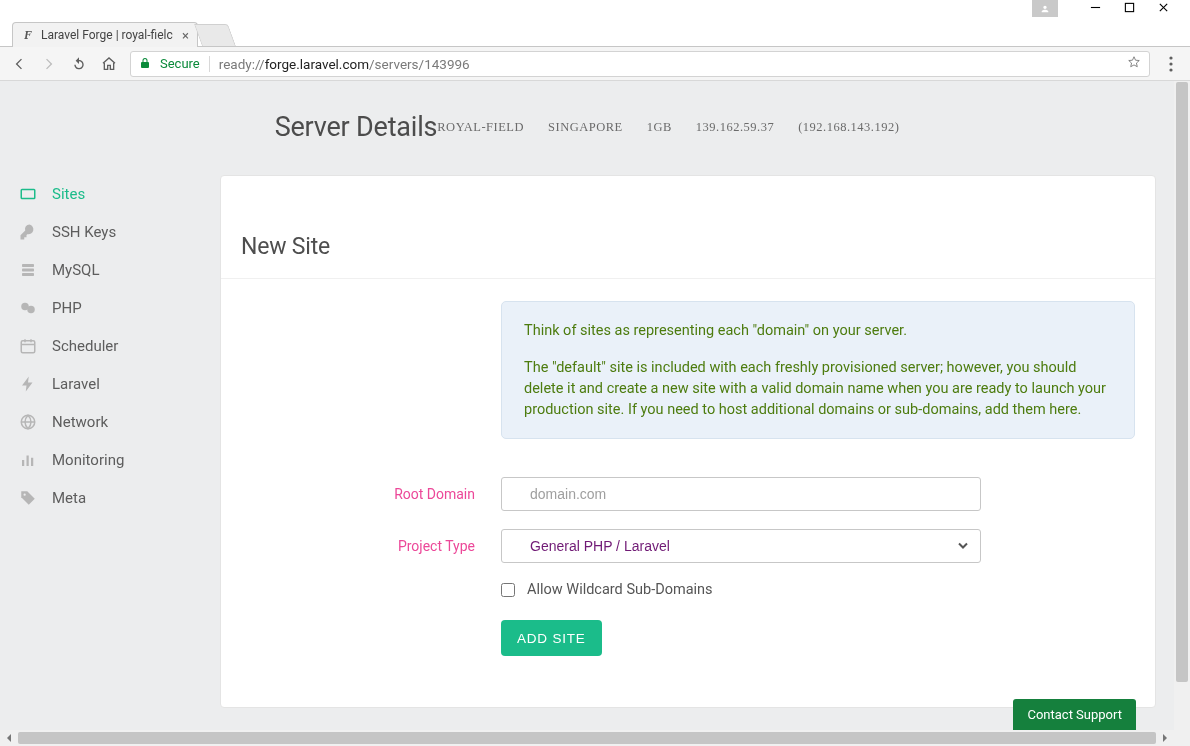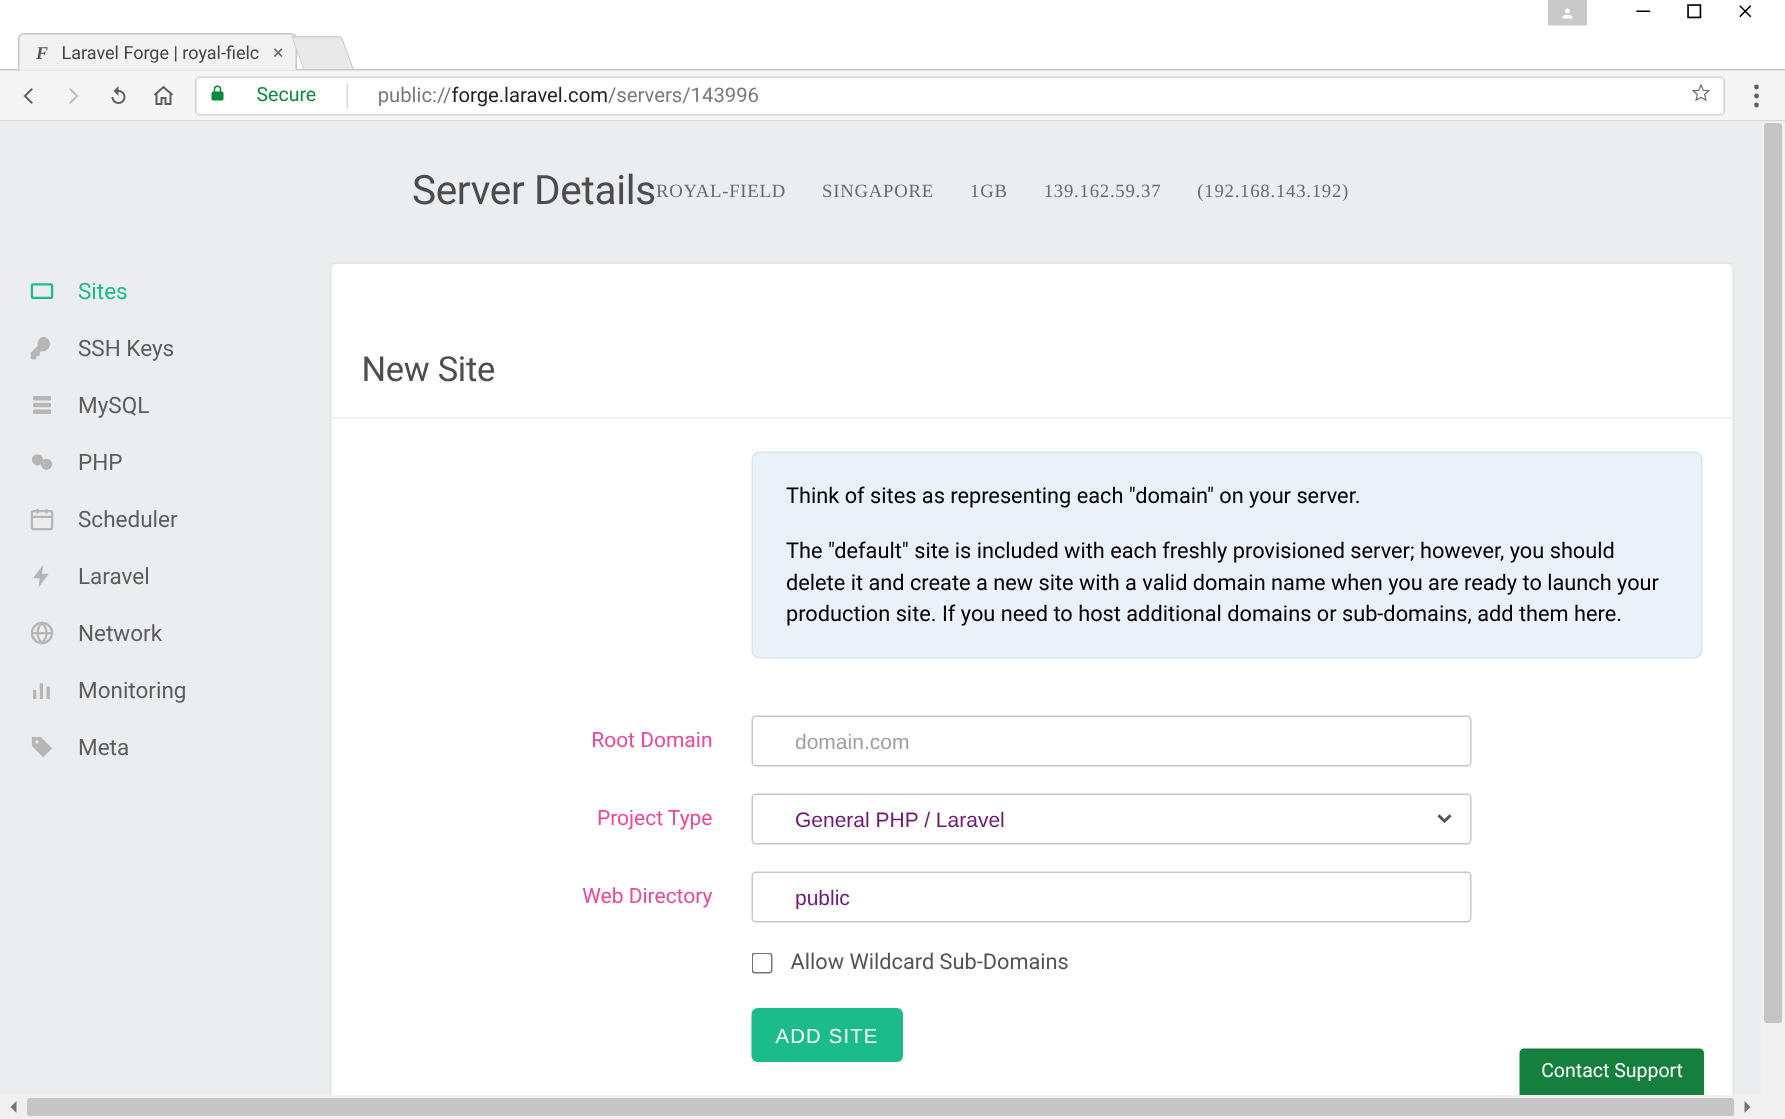--- a/index.html
+++ b/index.html
@@ -91,21 +91,21 @@
   .urlbar {
     flex:1;
     height: 26px;
     background: #fff;
     border: 1px solid #d3d3d3;
     border-radius: 3px;
     display: flex;
     align-items: center;
     padding: 0 8px;
     font-size: 13.5px;
-    gap: 20px;
+    gap: 9px;
   }
   .urlbar .pad-lock svg { width:12px; height:12px; fill:#0a8a3a; }
   .urlbar .secure-text { color:#0a8a3a; font-size:13px; }
   .urlbar .url-divider { width:1px; height:16px; background:#d8d8d8; }
   .urlbar .url-text { color:#222; }
   .urlbar .url-text .grey { color:#7a7a7a; }
   .urlbar .star { margin-left:auto; }
   .urlbar .star svg { width:14px; height:14px; fill:none; stroke:#6b6b6b; stroke-width:1.4; }
   .toolbar .menu-dots svg { width:4px; height:16px; fill:#5f5f5f; }
 
@@ -213,21 +213,21 @@
   .panel-body {
     padding: 22px 20px 28px 20px;
   }
   .info-box {
     background:#eaf1f9;
     border:1px solid #d7e3ef;
     border-radius:5px;
     padding: 18px 22px;
     font-size: 14.5px;
     line-height: 1.45;
-    color:#000000;
+    color:#4d7c0f;
     margin-left: 260px;
   }
   .info-box p + p { margin-top: 16px; }
 
   .form { margin-top: 38px; }
   .form-row {
     display:flex;
     align-items:center;
     margin-bottom: 18px;
   }
@@ -358,21 +358,21 @@
   </div>
   <div class="urlbar">
     <span class="pad-lock">
       <svg viewBox="0 0 24 24">
           <path d="M12 2a5 5 0 00-5 5v3H6a2 2 0 00-2 2v8a2 2 0 002 2h12a2 2 0 002-2v-8a2 2 0 00-2-2h-1V7a5 5 0 00-5-5zm-3 5a3 3 0 116 0v3H9V7z"></path>
         </svg>
     </span>
     <span class="secure-text">Secure</span>
     <span class="url-divider"></span>
     <span class="url-text">
-      <span class="grey">public://</span><span>forge.laravel.com</span><span class="grey">/servers/143996</span>
+      <span class="grey">ready://</span><span>forge.laravel.com</span><span class="grey">/servers/143996</span>
     </span>
     <span class="star">
       <svg viewBox="0 0 24 24">
           <path d="M12 3l2.6 5.9 6.4.6-4.8 4.3 1.4 6.3L12 17l-5.6 3.1 1.4-6.3L3 9.5l6.4-.6z"></path>
         </svg>
     </span>
   </div>
   <div class="navicon menu-dots">
     <svg viewBox="0 0 4 16">
         <circle cx="2" cy="2" r="1.6"></circle>
@@ -512,26 +512,20 @@
                     </select>
                     <span class="chev">
                       <svg viewBox="0 0 12 12">
                           <polyline points="2,4 6,8 10,4"></polyline>
                         </svg>
                     </span>
                   </div>
                 </div>
               </div>
 
-              <div class="form-row">
-                <div class="form-label">Web Directory</div>
-                <div class="form-control">
-                  <input class="text-input" type="text" value="public" style="">
-                </div>
-              </div>
 
               <div class="checkbox-row">
                 <input type="checkbox" style="">
                 <span>Allow Wildcard Sub-Domains</span>
               </div>
 
               <button class="add-button">ADD SITE</button>
 
             </div>
           </div>

